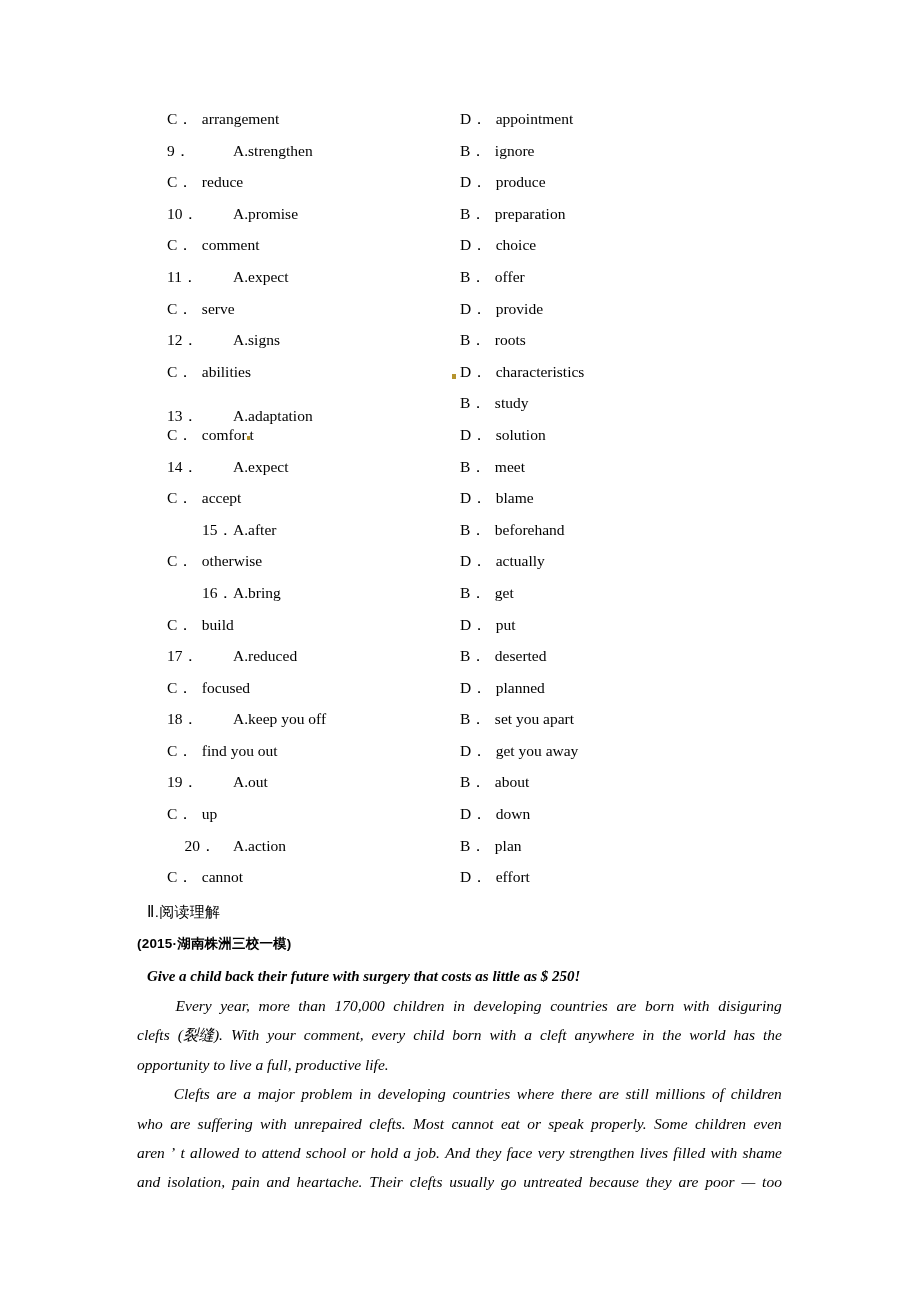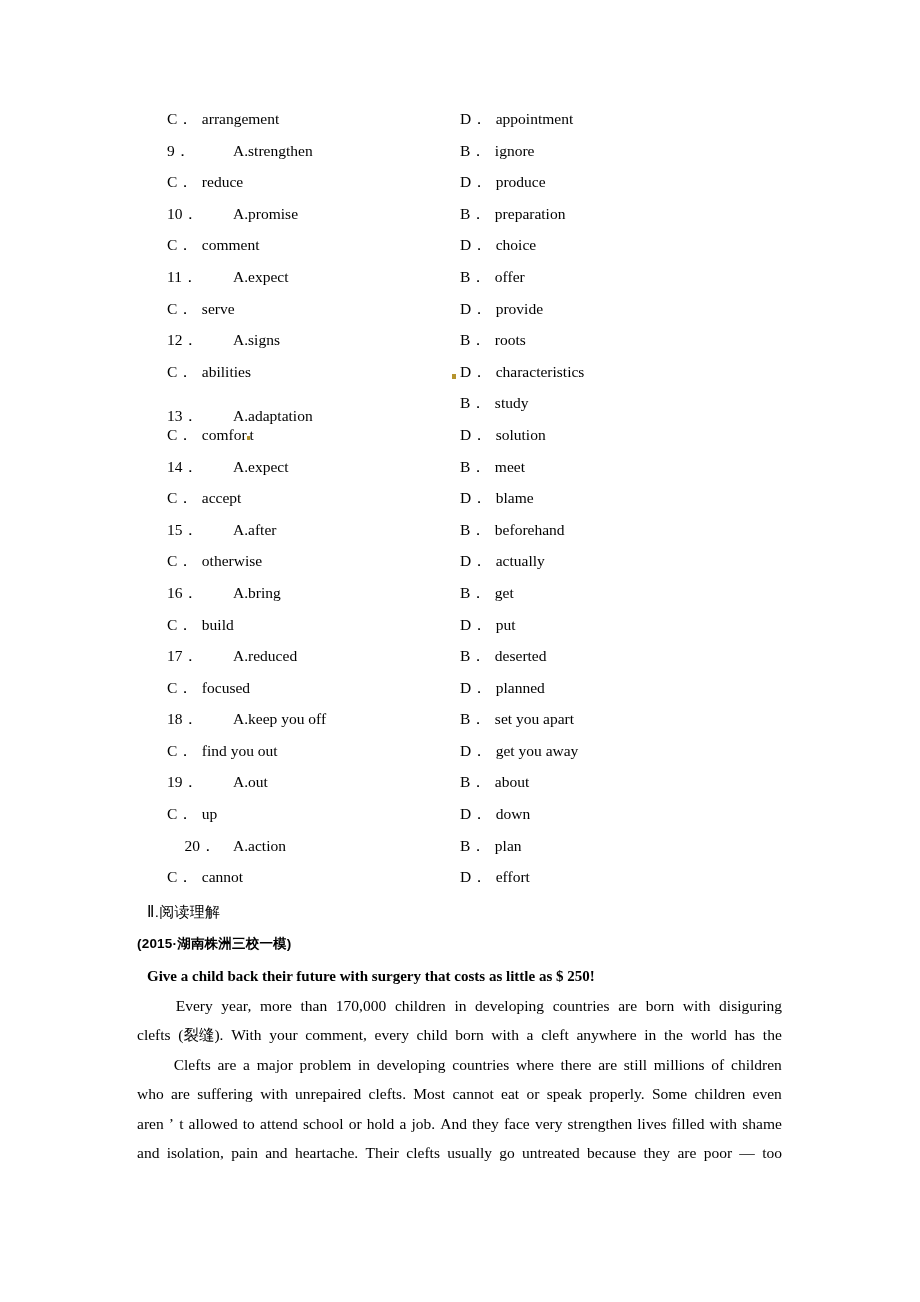--- a/index.html
+++ b/index.html
@@ -90,20 +90,21 @@
     font-weight: bold;
     letter-spacing: 0.2px;
   }
 
   
   .passage {
     position: absolute;
     left: 137px;
     top: 962px;
     width: 645px;
+    font-style: italic;
   }
   .title-line {
     font-size: 15px;
     font-weight: bold;
     line-height: 29px;
     margin: 0 0 0 10px;
     white-space: nowrap;
   }
   
   .jline {
@@ -280,21 +281,21 @@
           <span class="opt-text">accept</span>
         </div>
         <div class="opt-cell right" style="position: relative;">
           <span class="opt-lead">D．</span>
           <span class="sep"></span>
           <span class="opt-text">blame</span>
         </div>
       </div>
       <div class="opt-row">
         <div class="opt-cell left">
-          <span class="opt-num" style="padding-left: 30px; width: 66px;">15．</span>
+          <span class="opt-num" style="padding-left: 30px; width: 66px; text-align: right;">15．</span>
           <span class="opt-lead">A.</span>
           <span class="opt-text">after</span>
         </div>
         <div class="opt-cell right" style="position: relative;">
           <span class="opt-lead">B．</span>
           <span class="sep"></span>
           <span class="opt-text">beforehand</span>
         </div>
       </div>
       <div class="opt-row">
@@ -304,21 +305,21 @@
           <span class="opt-text">otherwise</span>
         </div>
         <div class="opt-cell right" style="position: relative;">
           <span class="opt-lead">D．</span>
           <span class="sep"></span>
           <span class="opt-text">actually</span>
         </div>
       </div>
       <div class="opt-row">
         <div class="opt-cell left">
-          <span class="opt-num" style="padding-left: 30px; width: 66px;">16．</span>
+          <span class="opt-num" style="padding-left: 30px; width: 66px; text-align: right;">16．</span>
           <span class="opt-lead">A.</span>
           <span class="opt-text">bring</span>
         </div>
         <div class="opt-cell right" style="position: relative;">
           <span class="opt-lead">B．</span>
           <span class="sep"></span>
           <span class="opt-text">get</span>
         </div>
       </div>
       <div class="opt-row">
@@ -463,20 +464,23 @@
           <span>born</span>
           <span>with</span>
           <span>a</span>
           <span>cleft</span>
           <span>anywhere</span>
           <span>in</span>
           <span>the</span>
           <span>world</span>
           <span>has</span>
           <span>the</span>
+        </div>
+        <div class="jline nojust">
+          <span>opportunity to live a full, productive life.</span>
         </div>
       </div>
     <div id="para2">
         <div class="jline indent">
           <span>Clefts</span>
           <span>are</span>
           <span>a</span>
           <span>major</span>
           <span>problem</span>
           <span>in</span>

